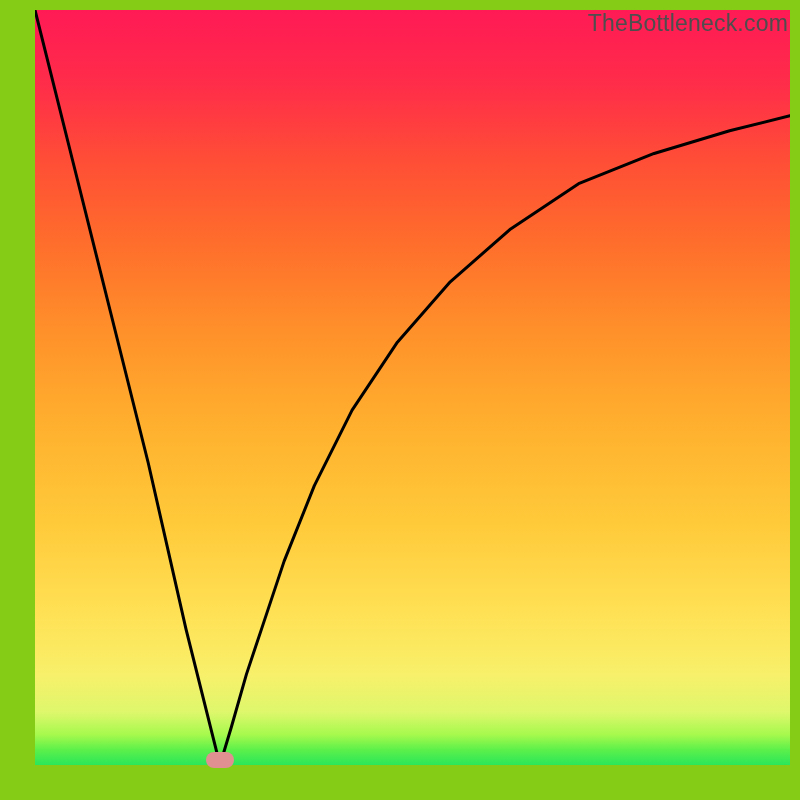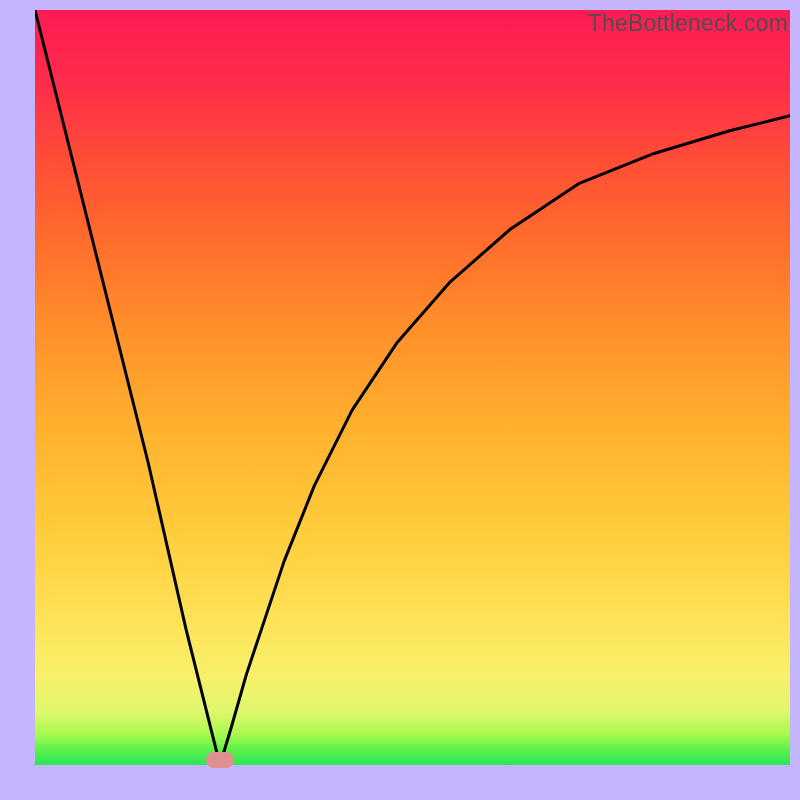--- a/index.html
+++ b/index.html
@@ -1,21 +1,21 @@
 <!DOCTYPE html>
 <html><head>
 <meta charset="utf-8">
 <style>
   * { margin: 0; padding: 0; box-sizing: border-box; }
   html, body { width: 800px; height: 800px; overflow: hidden; }
   body { font-family: Arial, Helvetica, sans-serif; background: #000; }
   .chart-container {
     width: 800px;
     height: 800px;
-    background: #c4b5fd;
+    background: #84cc16;
     position: relative;
   }
   .plot-area {
     position: absolute;
     left: 35px;
     top: 10px;
     width: 755px;
     height: 755px;
     background: linear-gradient(to top,
       #2ae65a 0%,

